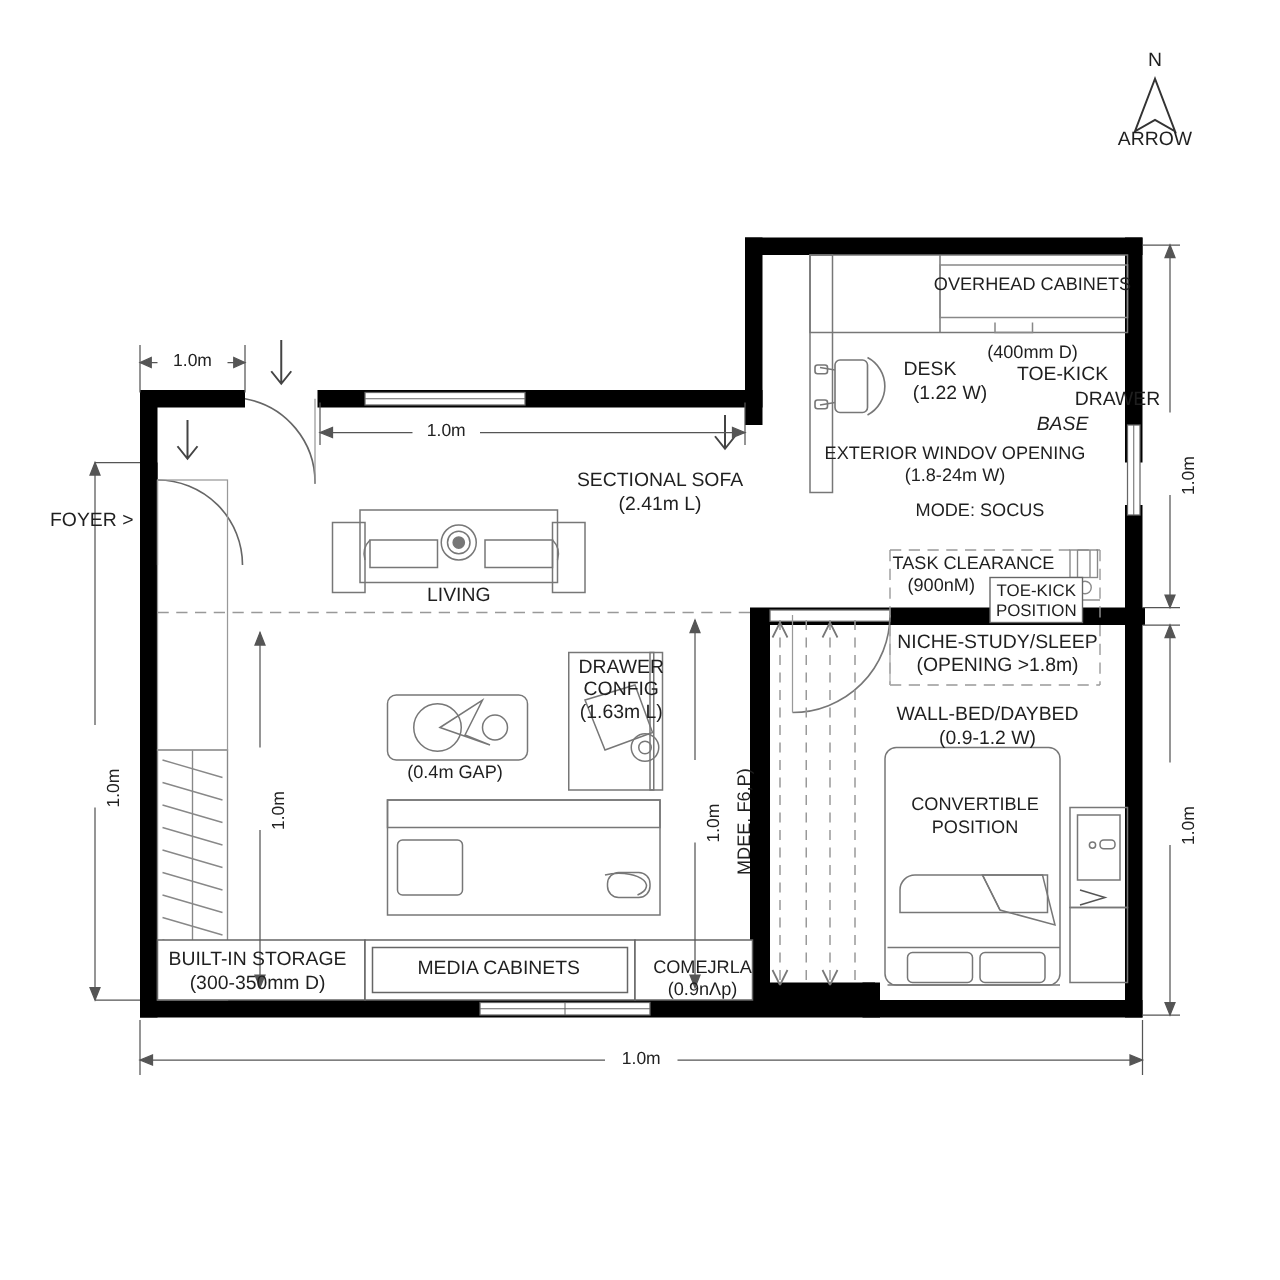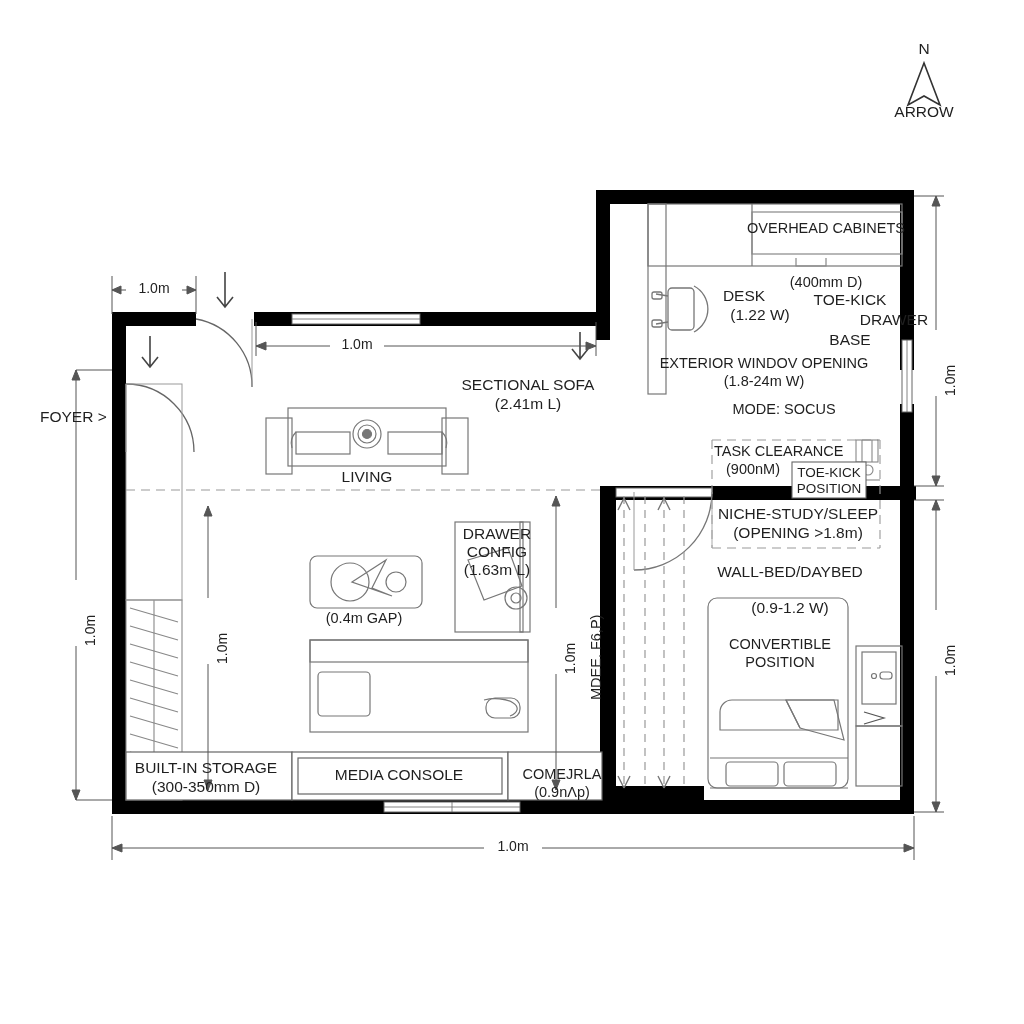--- a/index.html
+++ b/index.html
@@ -282,57 +282,57 @@
   <div class="lbl t15 ctr" style="left:924px;top:103px;">ARROW</div>
 
   <div class="lbl t14 ctr" style="left:826px;top:220px;">OVERHEAD CABINETS</div>
   <div class="lbl t14 ctr" style="left:826px;top:238px;margin-top:36px;">(400mm D)</div>
 
   <div class="lbl t15 ctr" style="left:744px;top:287px;">DESK</div>
   <div class="lbl t15 ctr" style="left:760px;top:306px;">(1.22 W)</div>
 
   <div class="lbl t15 ctr" style="left:850px;top:291px;">TOE-KICK</div>
   <div class="lbl t15 ctr" style="left:894px;top:311px;">DRAWER</div>
-  <div class="lbl t15 ctr" style="left:850px;top:331px;">BASE</div>
+  <div class="lbl t15 ctr" style="left:850px;top:331px;font-style:italic;">BASE</div>
 
   <div class="lbl t14 ctr" style="left:764px;top:355px;">EXTERIOR WINDOV OPENING</div>
   <div class="lbl t14 ctr" style="left:764px;top:373px;">(1.8-24m W)</div>
 
   <div class="lbl t14 ctr" style="left:784px;top:401px;">MODE: SOCUS</div>
 
   <div class="lbl t14" style="left:714px;top:443px;">TASK CLEARANCE</div>
   <div class="lbl t14" style="left:726px;top:461px;">(900nM)</div>
 
   <div class="lbl t13 ctr" style="left:829px;top:465px;">TOE-KICK</div>
   <div class="lbl t13 ctr" style="left:829px;top:481px;">POSITION</div>
 
   <div class="lbl t15 ctr" style="left:798px;top:505px;">NICHE-STUDY/SLEEP</div>
   <div class="lbl t15 ctr" style="left:798px;top:524px;">(OPENING &gt;1.8m)</div>
 
   <div class="lbl t15 ctr" style="left:790px;top:563px;">WALL-BED/DAYBED</div>
-  <div class="lbl t15 ctr" style="left:790px;top:582px;margin-top:17px;">(0.9-1.2 W)</div>
+  <div class="lbl t15 ctr" style="left:790px;top:582px;">(0.9-1.2 W)</div>
 
   <div class="lbl t14 ctr" style="left:780px;top:636px;">CONVERTIBLE</div>
   <div class="lbl t14 ctr" style="left:780px;top:654px;">POSITION</div>
 
   <div class="lbl t15 ctr" style="left:528px;top:376px;">SECTIONAL SOFA</div>
   <div class="lbl t15 ctr" style="left:528px;top:395px;">(2.41m L)</div>
 
   <div class="lbl t15 ctr" style="left:367px;top:468px;">LIVING</div>
 
   <div class="lbl t15 ctr" style="left:497px;top:525px;">DRAWER</div>
   <div class="lbl t15 ctr" style="left:497px;top:543px;">CONFIG</div>
   <div class="lbl t15 ctr" style="left:497px;top:561px;">(1.63m L)</div>
 
   <div class="lbl t14 ctr" style="left:364px;top:610px;">(0.4m GAP)</div>
 
   <div class="lbl t15 ctr" style="left:206px;top:759px;">BUILT-IN STORAGE</div>
   <div class="lbl t15 ctr" style="left:206px;top:778px;">(300-350mm D)</div>
 
-  <div class="lbl t15 ctr" style="left:399px;top:766px;">MEDIA CONSOLE</div>
+  <div class="lbl t15 ctr" style="left:399px;top:766px;">MEDIA CABINETS</div>
 
   <div class="lbl t14 ctr" style="left:562px;top:766px;">COMEJRLA</div>
   <div class="lbl t14 ctr" style="left:562px;top:784px;">(0.9nΛp)</div>
 
   <div class="lbl t15" style="left:40px;top:408px;">FOYER &gt;</div>
 
   <div class="lbl t14 vert" style="left:588px;top:700px;transform:rotate(-90deg);">MDEE. F6,P)</div>
 
   <div class="lbl dim ctr" style="left:154px;top:280px;">1.0m</div>
   <div class="lbl dim ctr" style="left:357px;top:336px;">1.0m</div>

